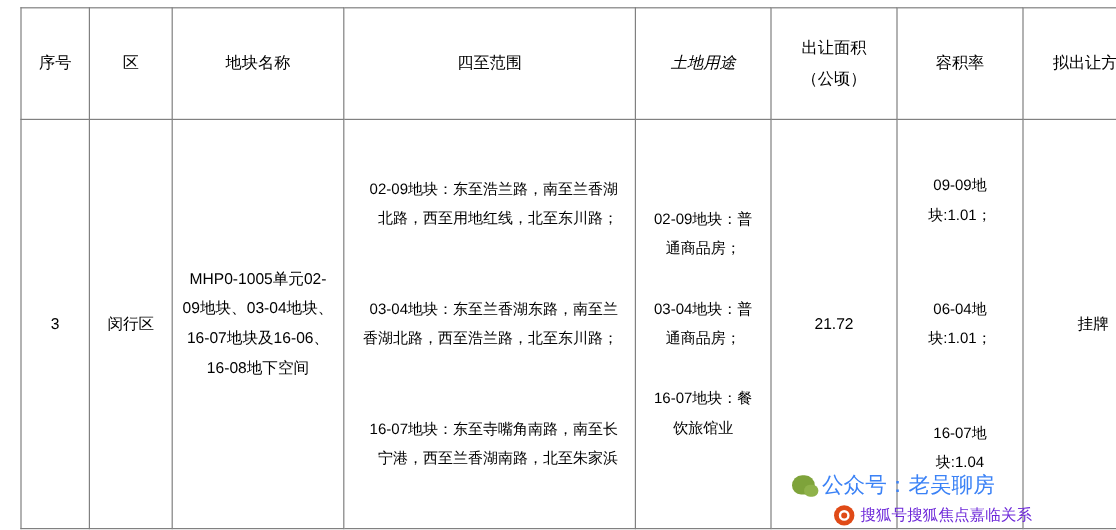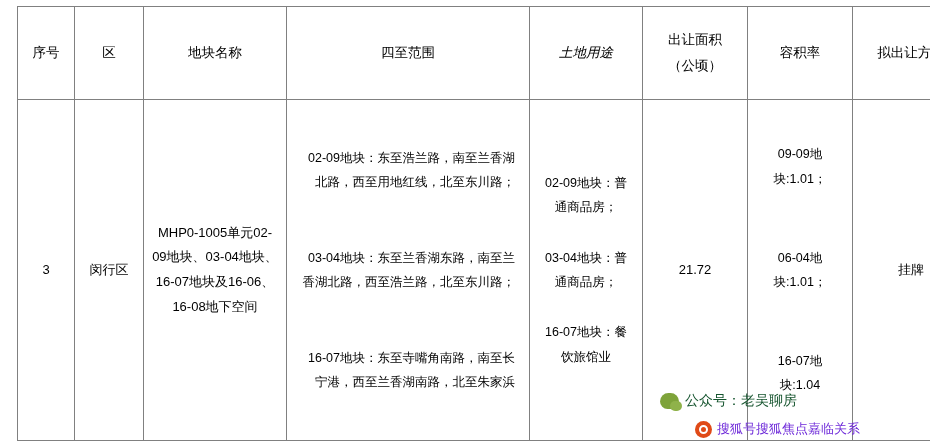--- a/index.html
+++ b/index.html
@@ -99,22 +99,22 @@
   }
   .ratio-item {
     font-size: 12.5px;
     line-height: 1.95;
     text-align: center;
   }
   .watermark-mid {
     position: absolute;
     left: 660px;
     top: 386px;
-    font-size: 14px;
-    color: #14532d;
+    font-size: 18px;
+    color: #3b82f6;
     display: flex;
     align-items: center;
     gap: 6px;
     pointer-events: none;
   }
   .wechat-badge {
     width: 19px;
     height: 16px;
     background: #7ea33a;
     border-radius: 9px 9px 8px 8px;

